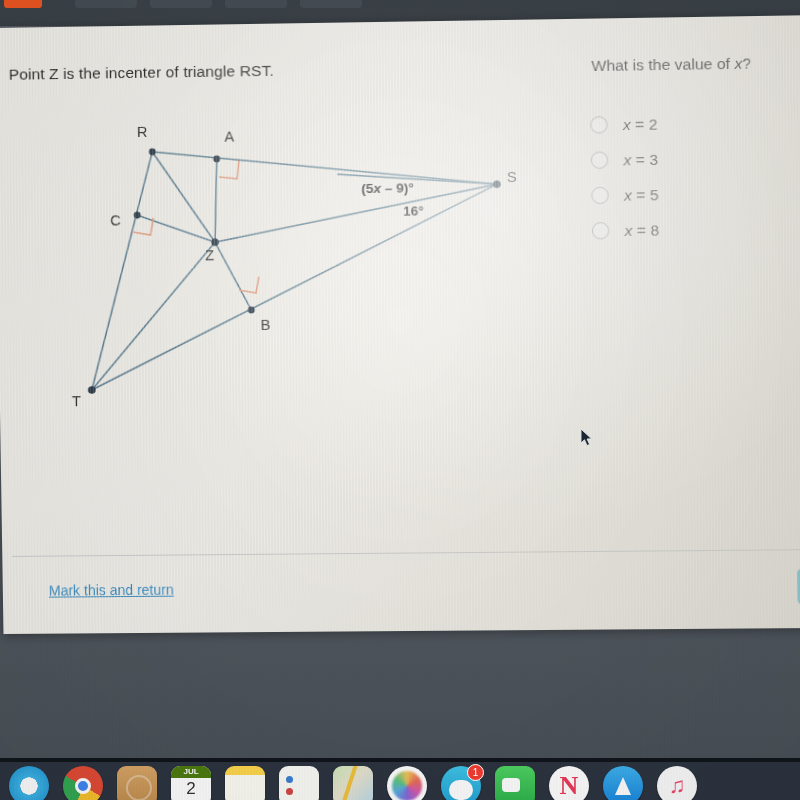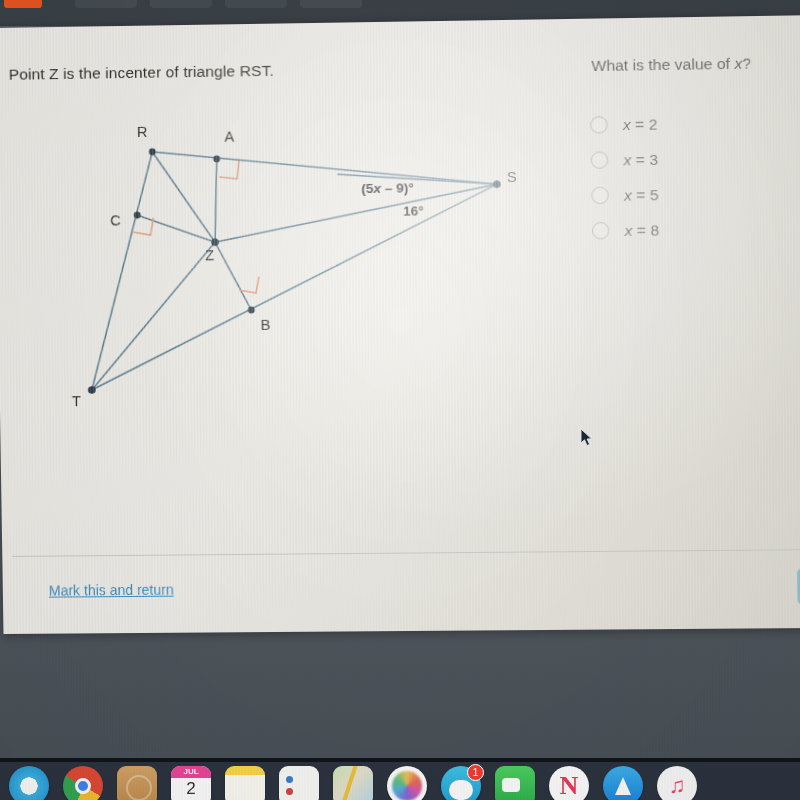--- a/index.html
+++ b/index.html
@@ -199,21 +199,21 @@
     border: 1.2px solid #fff;
     z-index: 5;
   }
   
   .ic-safari { background: radial-gradient(circle at 50% 50%, #ffffff 30%, #3db5e8 31%, #1b8fce 100%); }
   .ic-chrome { background: conic-gradient(#e24b36 0deg 120deg, #f7c02d 120deg 200deg, #35a853 200deg 300deg, #e24b36 300deg 360deg); }
   .ic-chrome::after { content:""; position:absolute; left:12px; top:12px; width:16px; height:16px; border-radius:50%; background:#4285f4; border:3px solid #fff; box-sizing:border-box; }
   .ic-finder { background: linear-gradient(180deg, #d9a768 0%, #c08c4d 100%); }
   .ic-finder::after { content:""; position:absolute; left:9px; top:9px; width:22px; height:22px; border-radius:50%; border:2px solid rgba(255,255,255,0.35); }
   .ic-calendar { background: #ffffff; }
-  .ic-calendar .cal-top { position:absolute; left:0; top:0; width:100%; height:12px; background:#ec4899; color:#fff; font-size:8px; text-align:center; line-height:12px; font-weight:bold; }
+  .ic-calendar .cal-top { position:absolute; left:0; top:0; width:100%; height:12px; background:#4d7c0f; color:#fff; font-size:8px; text-align:center; line-height:12px; font-weight:bold; }
   .ic-calendar .cal-day { position:absolute; left:0; top:13px; width:100%; text-align:center; font-size:17px; color:#333; }
   .ic-notes { background: linear-gradient(180deg, #ffd84d 0%, #ffd84d 22%, #fdfdf6 23%, #fdfdf6 100%); }
   .ic-contacts { background:#fbfbf8; }
   .ic-contacts::before { content:""; position:absolute; left:7px; top:10px; width:7px; height:7px; border-radius:50%; background:#3b7fd4; }
   .ic-contacts::after { content:""; position:absolute; left:7px; top:22px; width:7px; height:7px; border-radius:50%; background:#d44646; }
   .ic-maps { background: linear-gradient(135deg, #cfe8b8 0%, #e8e3cf 45%, #b6d9ea 100%); }
   .ic-maps::after { content:""; position:absolute; left:14px; top:-4px; width:4px; height:48px; background:#f0c23c; transform: rotate(18deg); }
   .ic-photos { background: #ffffff; }
   .ic-photos::after {
     content:""; position:absolute; left:5px; top:5px; width:30px; height:30px; border-radius:50%;

